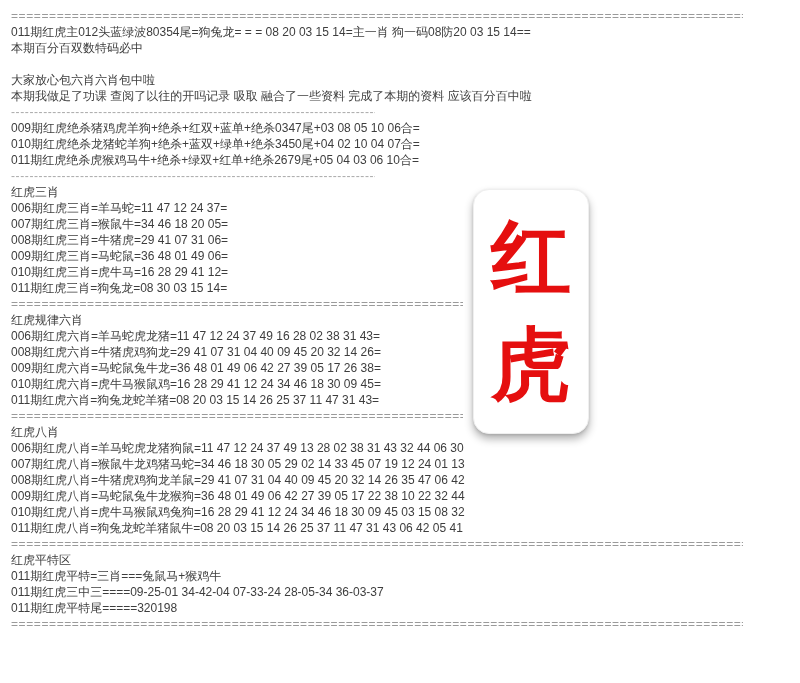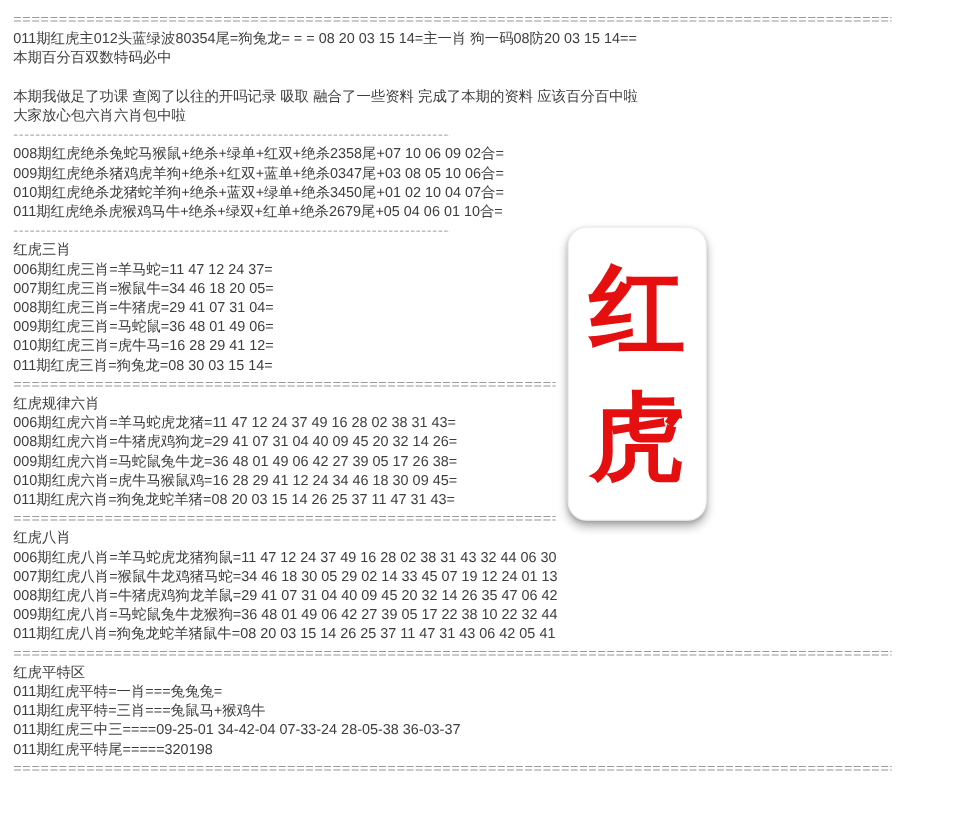--- a/index.html
+++ b/index.html
@@ -49,59 +49,58 @@
 </style>
 </head>
 <body>
 
 <div class="page">
 
   <div class="sep full">======================================================================================================================================================</div>
   <div class="line">011期红虎主012头蓝绿波80354尾=狗兔龙= = = 08 20 03 15 14=主一肖  狗一码08防20 03 15 14==</div>
   <div class="line">本期百分百双数特码必中</div>
   <div class="blank"></div>
+  <div class="line">大家放心包六肖六肖包中啦</div>
   <div class="line">本期我做足了功课 查阅了以往的开吗记录 吸取 融合了一些资料 完成了本期的资料 应该百分百中啦</div>
-  <div class="line">大家放心包六肖六肖包中啦</div>
 
   <div class="sep dash">------------------------------------------------------------------------------------------------------------------------------------------------------</div>
-  <div class="line">008期红虎绝杀兔蛇马猴鼠+绝杀+绿单+红双+绝杀2358尾+07 10 06 09 02合=</div>
   <div class="line">009期红虎绝杀猪鸡虎羊狗+绝杀+红双+蓝单+绝杀0347尾+03 08 05 10 06合=</div>
-  <div class="line">010期红虎绝杀龙猪蛇羊狗+绝杀+蓝双+绿单+绝杀3450尾+01 02 10 04 07合=</div>
-  <div class="line">011期红虎绝杀虎猴鸡马牛+绝杀+绿双+红单+绝杀2679尾+05 04 06 01 10合=</div>
+  <div class="line">010期红虎绝杀龙猪蛇羊狗+绝杀+蓝双+绿单+绝杀3450尾+04 02 10 04 07合=</div>
+  <div class="line">011期红虎绝杀虎猴鸡马牛+绝杀+绿双+红单+绝杀2679尾+05 04 03 06 10合=</div>
   <div class="sep dash">------------------------------------------------------------------------------------------------------------------------------------------------------</div>
 
   <div class="line">红虎三肖</div>
   <div class="line">006期红虎三肖=羊马蛇=11 47 12 24 37=</div>
   <div class="line">007期红虎三肖=猴鼠牛=34 46 18 20 05=</div>
-  <div class="line">008期红虎三肖=牛猪虎=29 41 07 31 04=</div>
+  <div class="line">008期红虎三肖=牛猪虎=29 41 07 31 06=</div>
   <div class="line">009期红虎三肖=马蛇鼠=36 48 01 49 06=</div>
   <div class="line">010期红虎三肖=虎牛马=16 28 29 41 12=</div>
   <div class="line">011期红虎三肖=狗兔龙=08 30 03 15 14=</div>
   <div class="sep mid">======================================================================================================================================================</div>
 
   <div class="line">红虎规律六肖</div>
   <div class="line">006期红虎六肖=羊马蛇虎龙猪=11 47 12 24 37 49 16 28 02 38 31 43=</div>
   <div class="line">008期红虎六肖=牛猪虎鸡狗龙=29 41 07 31 04 40 09 45 20 32 14 26=</div>
   <div class="line">009期红虎六肖=马蛇鼠兔牛龙=36 48 01 49 06 42 27 39 05 17 26 38=</div>
   <div class="line">010期红虎六肖=虎牛马猴鼠鸡=16 28 29 41 12 24 34 46 18 30 09 45=</div>
   <div class="line">011期红虎六肖=狗兔龙蛇羊猪=08 20 03 15 14 26 25 37 11 47 31 43=</div>
   <div class="sep mid">======================================================================================================================================================</div>
 
   <div class="line">红虎八肖</div>
-  <div class="line">006期红虎八肖=羊马蛇虎龙猪狗鼠=11 47 12 24 37 49 16 28 02 38 31 43 32 44 06 30</div>
+  <div class="line">006期红虎八肖=羊马蛇虎龙猪狗鼠=11 47 12 24 37 49 13 28 02 38 31 43 32 44 06 30</div>
   <div class="line">007期红虎八肖=猴鼠牛龙鸡猪马蛇=34 46 18 30 05 29 02 14 33 45 07 19 12 24 01 13</div>
   <div class="line">008期红虎八肖=牛猪虎鸡狗龙羊鼠=29 41 07 31 04 40 09 45 20 32 14 26 35 47 06 42</div>
   <div class="line">009期红虎八肖=马蛇鼠兔牛龙猴狗=36 48 01 49 06 42 27 39 05 17 22 38 10 22 32 44</div>
+  <div class="line">010期红虎八肖=虎牛马猴鼠鸡兔狗=16 28 29 41 12 24 34 46 18 30 09 45 03 15 08 32</div>
   <div class="line">011期红虎八肖=狗兔龙蛇羊猪鼠牛=08 20 03 15 14 26 25 37 11 47 31 43 06 42 05 41</div>
   <div class="sep full">======================================================================================================================================================</div>
 
   <div class="line">红虎平特区</div>
-  <div class="line">011期红虎平特=一肖===兔兔兔=</div>
   <div class="line">011期红虎平特=三肖===兔鼠马+猴鸡牛</div>
-  <div class="line">011期红虎三中三====09-25-01 34-42-04 07-33-24 28-05-38 36-03-37</div>
+  <div class="line">011期红虎三中三====09-25-01 34-42-04 07-33-24 28-05-34 36-03-37</div>
   <div class="line">011期红虎平特尾=====320198</div>
   <div class="sep full">======================================================================================================================================================</div>
 
   <div class="badge" style="color: rgb(229, 15, 15);">
     <span class="badge-char">红</span>
     <span class="badge-char">虎</span>
   </div>
 
 </div>
 

